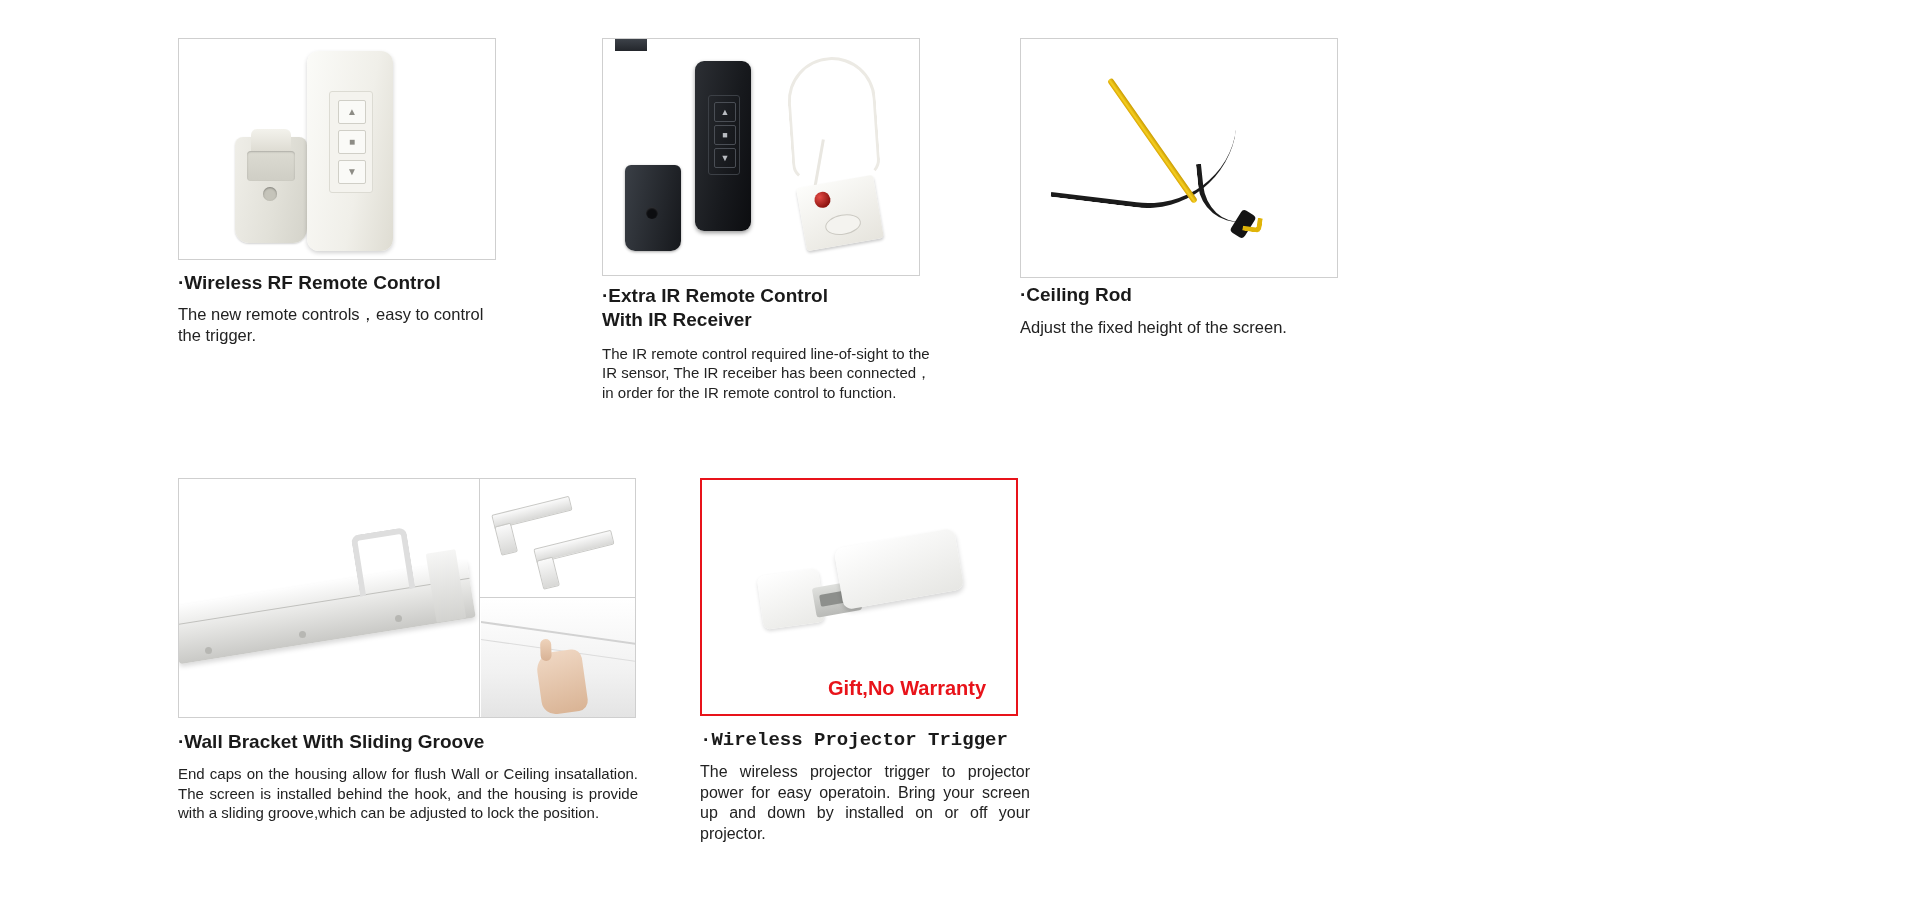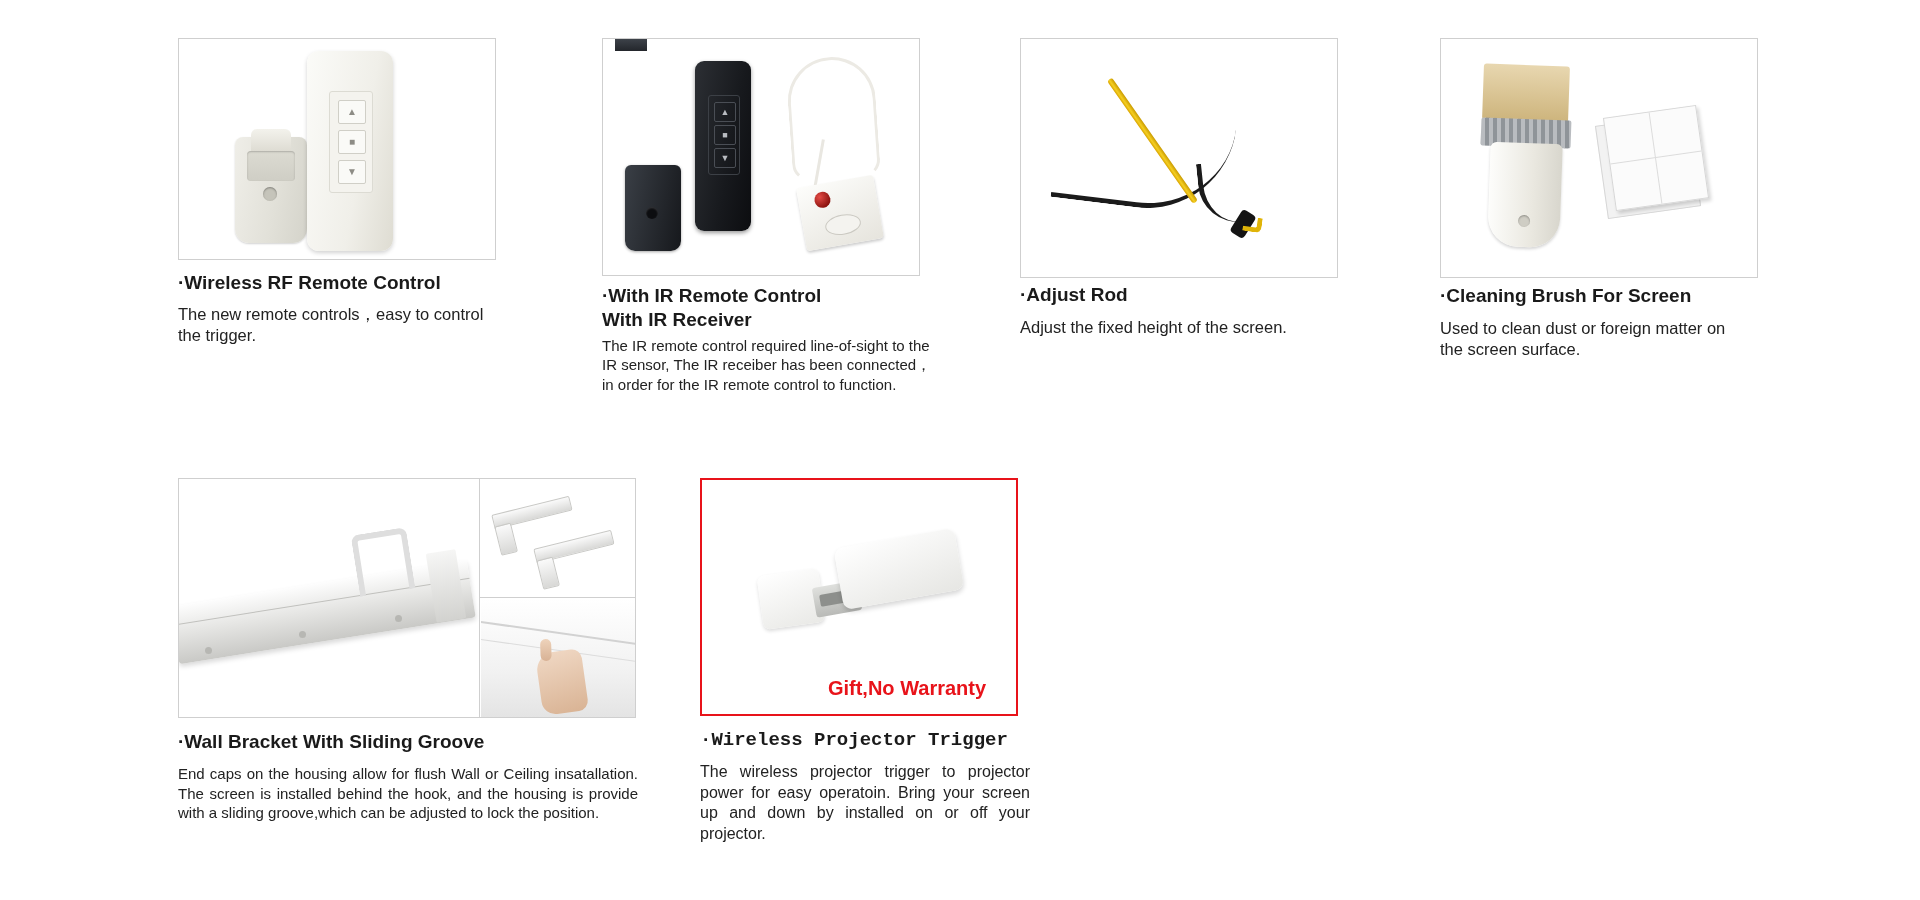--- a/index.html
+++ b/index.html
@@ -68,21 +68,21 @@
 
   
   .c1 { width: 320px; margin-right: 104px; }
   .c1 .imgbox { width: 318px; height: 222px; }
   .c1 .title { margin-top: 11px; }
   .c1 .desc  { margin-top: 9px; width: 320px; }
 
   .c2 { width: 318px; margin-right: 100px; }
   .c2 .imgbox { width: 318px; height: 238px; }
   .c2 .title { margin-top: 8px; }
-  .c2 .desc-sm { margin-top: 4px; width: 330px; }
+  .c2 .desc-sm { margin-top: 12px; width: 330px; }
 
   .c3 { width: 320px; margin-right: 100px; }
   .c3 .imgbox { width: 318px; height: 240px; }
   .c3 .title { margin-top: 5px; }
   .c3 .desc  { margin-top: 10px; width: 310px; }
 
   .c4 { width: 320px; }
   .c4 .imgbox { width: 318px; height: 240px; }
   .c4 .title { margin-top: 6px; }
   .c4 .desc  { margin-top: 10px; width: 300px; }
@@ -508,51 +508,38 @@
           </div>
         </div>
         <div class="ir-cable"></div>
         <div class="ir-cable2"></div>
         <div class="ir-receiver">
           <div class="ir-led"></div>
           <div class="ir-oval"></div>
         </div>
       </div>
       <div class="title">
-        <div>·With IR Remote Control</div>
+        <div>·Extra IR Remote Control</div>
         <div>With IR Receiver</div>
       </div>
       <div class="desc-sm">The IR remote control required line-of-sight to the IR sensor, The IR receiber has been connected，in order for the IR remote control to function.</div>
     </div>
 
     <div class="card c3">
       <div class="imgbox">
         <div class="rod-black"></div>
         <div class="rod-black2"></div>
         <div class="rod-tip"></div>
         <div class="rod-yellow"></div>
         <div class="rod-yellow-hook"></div>
       </div>
-      <div class="title">·Adjust Rod</div>
+      <div class="title">·Ceiling Rod</div>
       <div class="desc">Adjust the fixed height of the screen.</div>
     </div>
 
-    <div class="card c4">
-      <div class="imgbox">
-        <div class="brush-hair"></div>
-        <div class="brush-ferrule"></div>
-        <div class="brush-handle">
-          <div class="brush-hole"></div>
-        </div>
-        <div class="pads2"></div>
-        <div class="pads"></div>
-      </div>
-      <div class="title">·Cleaning Brush For Screen</div>
-      <div class="desc">Used to clean dust or foreign matter on the screen surface.</div>
-    </div>
   </div>
 
   <div class="row row-2">
 
     <div class="card c5">
       <div class="imgbox">
         <div class="c5-left">
           <div class="housing">
             <div class="housing-line"></div>
           </div>

